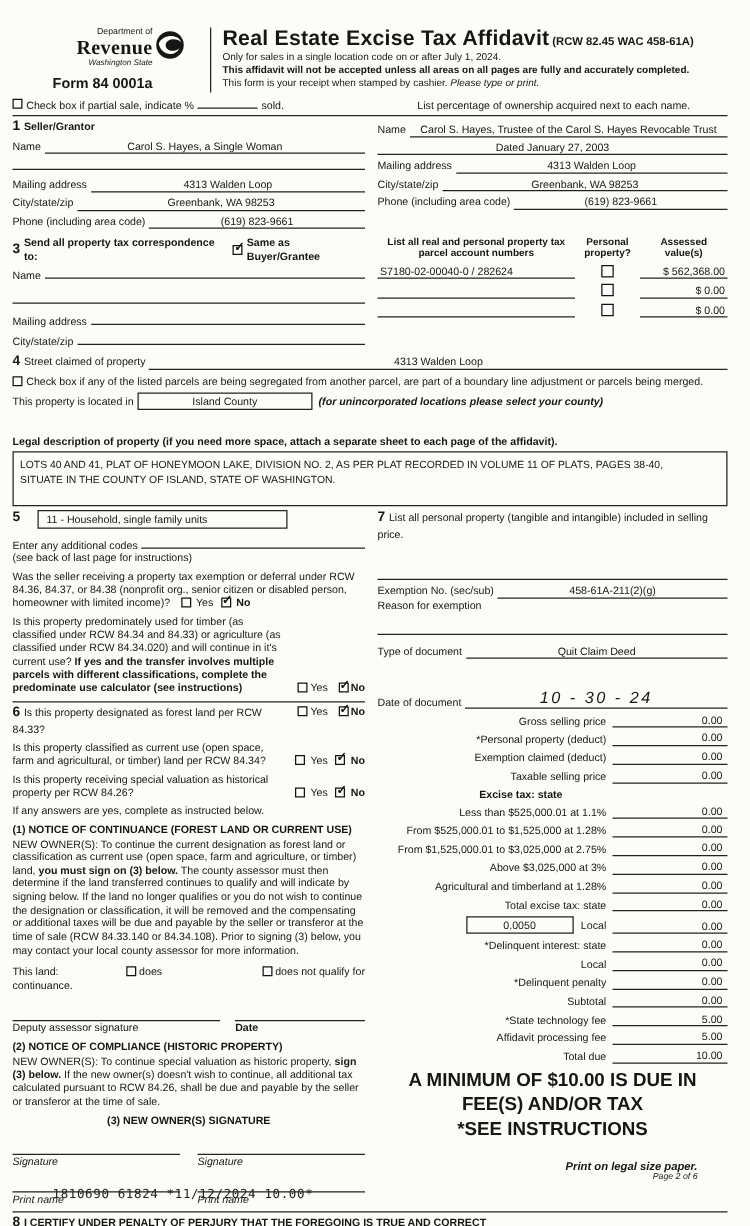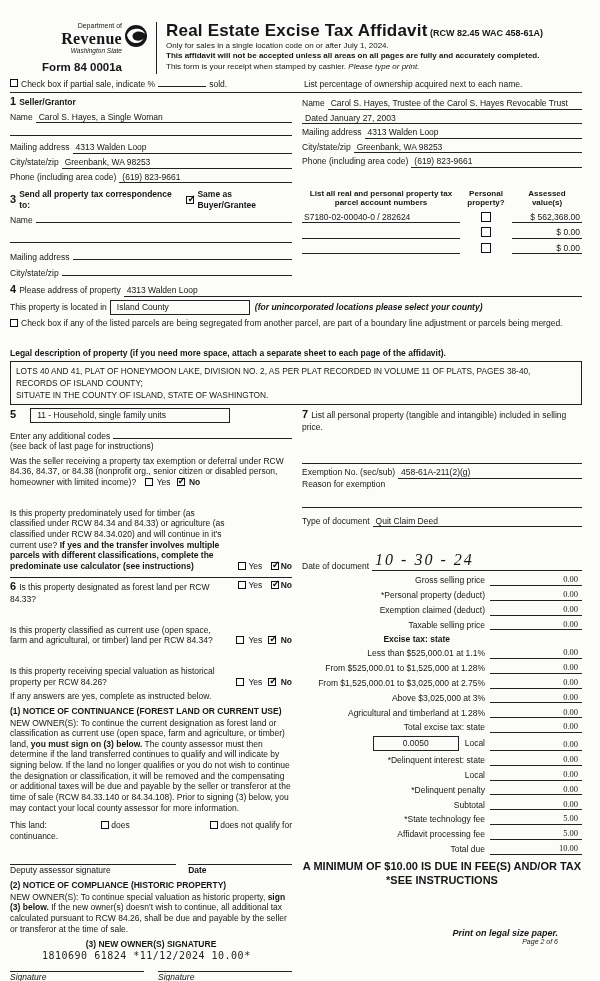--- a/index.html
+++ b/index.html
@@ -1,82 +1,82 @@
 <!DOCTYPE html>
 <html><head>
 <meta charset="utf-8">
 <style>
   * { margin:0; padding:0; box-sizing:border-box; }
   html,body { width:600px; height:981px; background:#fcfcfa; font-family:"Liberation Sans", sans-serif; color:#161616; }
   .page { position:relative; width:600px; height:981px; overflow:hidden; }
   .form { position:absolute; left:10px; top:18px; width:572px; font-size:8.5px; line-height:1.25; }
 
   
-  .header { display:flex; padding:4px 0 2px 30px; }
+  .header { display:flex; padding:4px 0 2px 30px;gap:12px; }
   .logo { width:108px; text-align:right; position:relative; padding-right:26px; }
   .logo-top { font-size:7px; }
   .logo-name { font-family:"Liberation Serif", serif; font-weight:bold; font-size:16px; letter-spacing:.3px; line-height:1; }
   .logo-sub { font-size:6.5px; font-style:italic; }
   .form-number { font-weight:bold; font-size:11.5px; margin-top:5px; }
   .swirl { position:absolute; right:0; top:2px; width:24px; height:24px; }
   .title-block { border-left:1.5px solid #222; margin-left:8px; padding-left:9px; flex:1; }
   .title-line { line-height:1; margin-bottom:2px; }
   .title { font-weight:bold; font-size:17px; letter-spacing:.2px; }
   .title-ref { font-size:9px; font-weight:bold; }
   .hnote { font-size:8px; line-height:1.3; }
   .em { font-style:italic; }
 
   
   .b { font-weight:bold; }
   .secnum { font-weight:bold; font-size:11px; margin-right:3px; }
   .cb { display:inline-block; width:8px; height:8px; border:1px solid #111; position:relative; vertical-align:-1px; background:#fff; flex:none; }
   .cb.checked::after { content:"\2713"; position:absolute; left:0px; top:-4px; font-size:10px; font-weight:bold; color:#111; }
   .bl { display:inline-block; border-bottom:1px solid #222; height:10px; vertical-align:baseline; }
-  .flexline { display:flex; align-items:baseline; margin-top:3px; }
+  .flexline { display:flex; align-items:baseline; margin-top:3px;text-align:center; }
   .flexline .grow { flex:1; border-bottom:1px solid #222; padding:0 3px; min-height:10px; }
   .lbl { white-space:nowrap; margin-right:3px; }
   hr.rule { border:none; border-top:1.6px solid #222; margin:2px 0; }
 
   .row2 { display:flex; }
   .c-left { width:292px; padding-right:10px; }
   .c-right { width:280px; }
 
   
   .p-head { display:flex; font-weight:bold; text-align:center; font-size:8px; line-height:1.15; }
   .p-row { display:flex; align-items:flex-end; margin-top:4px; }
   .p-parcel { width:158px; border-bottom:1px solid #222; padding:0 2px; }
   .p-cbcol { width:52px; text-align:center; }
   .p-val { width:70px; border-bottom:1px solid #222; text-align:right; padding-right:2px; }
 
   .boxed { display:inline-block; border:1px solid #222; padding:1px 6px; min-width:140px; }
   .legalbox { border:1px solid #222; padding:3px 5px; margin-top:2px; font-size:8.3px; line-height:1.45; min-height:44px; }
 
   .maincols { display:flex; margin-top:3px; }
   .q { margin-top:4px; }
-  .q-flex { display:flex; margin-top:20px; }
+  .q-flex { display:flex; margin-top:4px; }
   .q-flex .qt { flex:1; padding-right:4px; }
   .yn { white-space:nowrap; align-self:flex-end; }
   .yn .cb { margin:0 2px 0 6px; }
 
   .notice-body { margin-top:1px; text-align:left; }
   .sig2 { display:flex; margin-top:10px;font-style:italic; }
   .sig2 .sgc { flex:1; margin-right:14px; }
   .sig2 .sgc:last-child { margin-right:0; }
   .sigline { border-bottom:1px solid #222; height:12px; }
 
   
   .amt { display:flex; align-items:flex-end; margin-top:3.2px; }
   .amt .al { flex:1; text-align:right; padding-right:5px; white-space:nowrap; }
-  .amt .av { width:92px; border-bottom:1px solid #222; text-align:right; padding-right:4px;font-family:Liberation Serif, serif; }
+  .amt .av { width:92px; border-bottom:1px solid #222; text-align:right; padding-right:4px; }
   .amt .sp { width:92px; }
   .ratebox { border:1px solid #222; width:86px; text-align:center; padding:1px 0; margin-right:6px; }
-  .minnote { text-align:center; font-weight:bold; font-size:11px; margin-top:4px; line-height:1.3; }
+  .minnote { text-align:center; font-weight:bold; font-size:15px; margin-top:4px; line-height:1.3; }
 
   .hand { font-family:"DejaVu Serif", serif; font-style:italic; font-size:13px; line-height:.8; transform:rotate(-1deg); display:inline-block; }
-  .hand-sm { font-family:Liberation Serif, serif; font-style:italic; font-size:16px; letter-spacing:2px; }
+  .hand-sm { font-family:Liberation Sans, sans-serif; font-style:italic; font-size:13px; letter-spacing:2px; }
 
   .s8grid { display:flex; margin-top:2px; }
   .s8col { flex:1; padding-left:18px; }
 
   .printnote { position:absolute; right:42px; top:928px; text-align:right; font-weight:bold; font-style:italic; font-size:9px; }
   .pagenum { font-size:7px; font-weight:normal; }
   .stamp { position:absolute; left:42px; top:950px; font-family:"DejaVu Sans Mono", monospace; font-size:10px; letter-spacing:.5px; color:#222; }
 </style>
 </head>
 <body>
@@ -207,36 +207,35 @@
           <span class="p-parcel"></span>
           <span class="p-cbcol"><span class="cb" style="width:10px;height:10px;"></span></span>
           <span class="p-val">$ 0.00</span>
         </div>
       </div>
     </div>
 
     <div style="margin-top:5px;">
       <div class="flexline" style="margin-top:0;">
         <span class="secnum">4</span>
-        <span class="lbl">Please address of property</span>
+        <span class="lbl">Street claimed of property</span>
         <span class="grow">4313 Walden Loop</span>
+      </div>
+      <div class="flexline" style="align-items:center;">
+        <span class="cb"></span>
+        <span style="margin-left:3px;">Check box if any of the listed parcels are being segregated from another parcel, are part of a boundary line adjustment or parcels being merged.</span>
       </div>
       <div class="flexline" style="align-items:center;">
         <span class="lbl">This property is located in</span>
         <span class="boxed">Island County</span>
         <span class="em b" style="margin-left:5px;">(for unincorporated locations please select your county)</span>
       </div>
-      <div class="flexline" style="align-items:center;">
-        <span class="cb"></span>
-        <span style="margin-left:3px;">Check box if any of the listed parcels are being segregated from another parcel, are part of a boundary line adjustment or parcels being merged.</span>
-      </div>
       <div class="b" style="margin-top:20px;">Legal description of property (if you need more space, attach a separate sheet to each page of the affidavit).</div>
       <div class="legalbox">
         <div>LOTS 40 AND 41, PLAT OF HONEYMOON LAKE, DIVISION NO. 2, AS PER PLAT RECORDED IN VOLUME 11 OF PLATS, PAGES 38-40,</div>
-        <div>RECORDS OF ISLAND COUNTY;</div>
         <div>SITUATE IN THE COUNTY OF ISLAND, STATE OF WASHINGTON.</div>
       </div>
     </div>
 
     <div class="maincols">
 
       <div class="c-left">
 
         <div>
           <div style="display:flex;align-items:center;">

